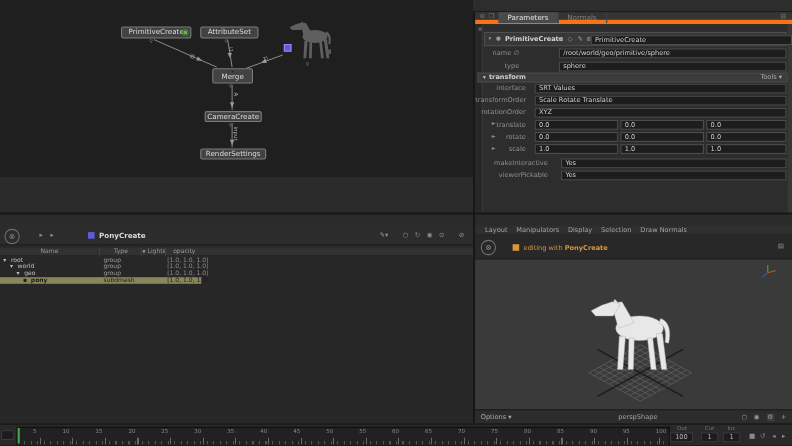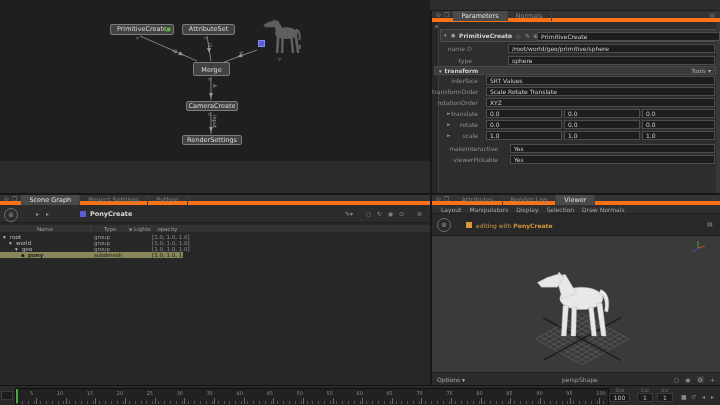--- a/index.html
+++ b/index.html
@@ -244,29 +244,20 @@
     <div class="pfield" style="left:132px;top:109px;width:76px">1.0</div>
     <div class="pfield" style="left:210px;top:109px;width:73px">1.0</div>
 
     <div class="plabel" style="left:0;top:122px;width:66px">makeInteractive</div>
     <div class="pfield" style="left:78px;top:122px;width:205px">Yes</div>
 
     <div class="plabel" style="left:0;top:133px;width:66px">viewerPickable</div>
     <div class="pfield" style="left:78px;top:133px;width:205px">Yes</div>
   </div>
 
-  <div class="abs tabbar" style="left:0;top:195px;width:430px;height:10px">
-    <span class="pics">
-        <span>⊖</span>
-        <span>❒</span>
-      </span>
-    <span class="tab active">Scene Graph</span>
-    <span class="tab">Project Settings</span>
-    <span class="tab">Python</span>
-  </div>
   <div class="abs" style="left:0;top:205px;width:430px;height:18px;background:#2c2c2c;border-bottom:1px solid #1f1f1f">
     <span class="circ" style="left:4px;top:3px">⊗</span>
     <span class="abs" style="left:36px;top:5px;font-size:6px;color:#8f8f8f">▸</span>
     <span class="abs" style="left:46px;top:5px;font-size:6px;color:#8f8f8f">▸</span>
     <span class="flag" style="left:80px;top:6px;width:6px;height:6px;background:#5d5dd8"></span>
     <span class="abs" style="left:90px;top:5px;font-size:6.5px;font-weight:bold;color:#d9d9d9">PonyCreate</span>
     <span class="abs" style="left:345px;top:5px;font-size:6px;color:#8f8f8f">✎▾</span>
     <span class="abs" style="left:366px;top:5px;font-size:6px;color:#8f8f8f">○</span>
     <span class="abs" style="left:377px;top:5px;font-size:6px;color:#8f8f8f">↻</span>
     <span class="abs" style="left:388px;top:5px;font-size:6px;color:#8f8f8f">◉</span>
@@ -299,29 +290,20 @@
       <span class="cell opac">[1.0, 1.0, 1.0]</span>
     </div>
     <div class="sgrow sel" style="left:0;top:29px">
       <span class="cell" style="left:21px">▪</span>
       <span class="cell" style="left:28px;font-weight:bold">pony</span>
       <span class="cell typec">subdmesh</span>
       <span class="cell opac">[1.0, 1.0, 1.0]</span>
     </div>
   </div>
 
-  <div class="abs tabbar" style="left:432px;top:195px;width:288px;height:10px">
-    <span class="pics">
-        <span>⊖</span>
-        <span>❒</span>
-      </span>
-    <span class="tab">Attributes</span>
-    <span class="tab">Render Log</span>
-    <span class="tab active">Viewer</span>
-  </div>
   <div class="abs menurow" style="left:432px;top:205px;width:288px;height:9px;gap:8px;font-size:6px;background:#2f2f2f">
     <span>Layout</span>
     <span>Manipulators</span>
     <span>Display</span>
     <span>Selection</span>
     <span>Draw Normals</span>
   </div>
   <div class="abs banner" style="left:432px;top:214px;width:288px;height:22px">
     <span class="circ" style="left:5px;top:4px">⊗</span>
     <span class="flag" style="left:34px;top:8px;width:6px;height:6px;background:#d8973c"></span>

